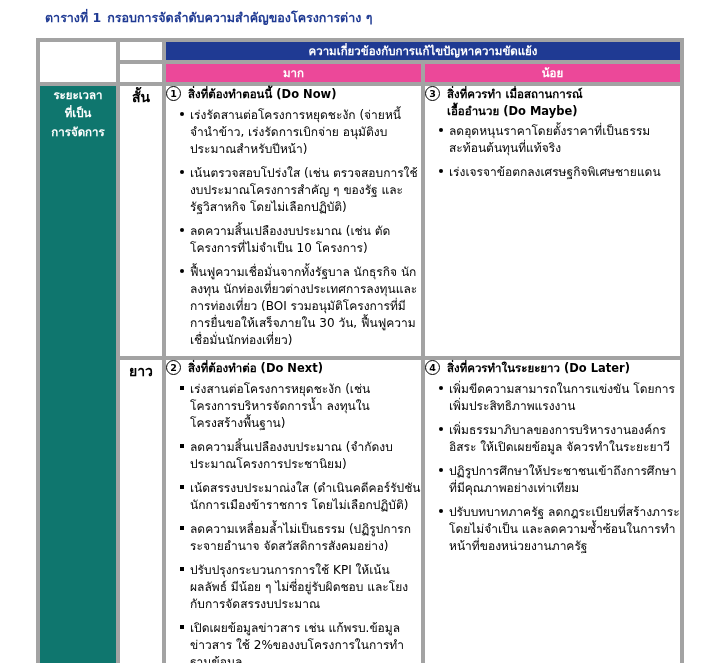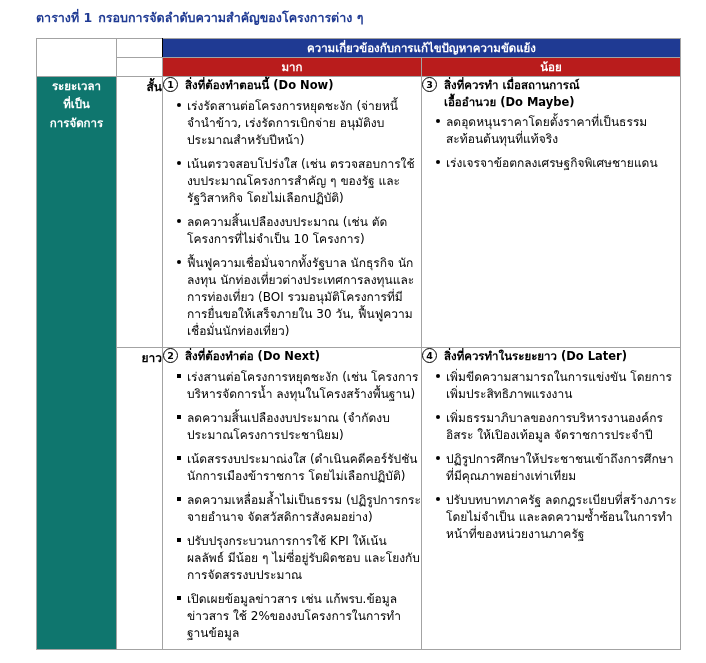--- a/index.html
+++ b/index.html
@@ -20,49 +20,49 @@
   .caption {
     position: absolute;
     left: 36px; top: 8px;
     width: 660px;
     font-weight: bold;
     font-size: 12.5px;
     color: #1F3A93;
     letter-spacing: 0px;
     white-space: nowrap;
   }
-  .caption .cap-num { margin-right: 6px; }
+  .caption .cap-num { margin-right: 6px; margin-left: 9px; }
 
   
   .tbl {
     position: absolute;
     left: 36px; top: 38px;
     width: 644px;
     border-collapse: collapse;
     table-layout: fixed;
   }
   .tbl td, .tbl th {
-    border: 1px solid #a3a3a3;
+    border: 4px solid #a3a3a3;
     vertical-align: top;
     padding: 0;
   }
 
   
   .hdr-blank { background: #ffffff; border-right: 1px solid #000; }
   .hdr-main {
     background: #1F3A93;
     color: #ffffff;
     font-weight: bold;
     text-align: center;
     font-size: 11.5px;
     padding: 5px 4px 4px 4px;
     letter-spacing: 0px;
   }
   .hdr-sub {
-    background: #b91c1c;
+    background: #ec4899;
     color: #ffffff;
     font-weight: bold;
     text-align: center;
     font-size: 11.5px;
     padding: 4px 4px 4px 4px;
   }
 
   
   .col-timelabel {
     background: #0f766e;
@@ -71,23 +71,23 @@
     text-align: center;
     vertical-align: middle;
     font-size: 11.5px;
     line-height: 1.6;
     padding: 4px 2px;
   }
   .col-short, .col-long {
     background: #ffffff;
     color: #000000;
     font-weight: bold;
-    text-align: right;
+    text-align: center;
     vertical-align: middle;
-    font-size: 12px;
+    font-size: 14px;
     padding: 4px 2px;
   }
 
   .cell {
     padding: 7px 8px 10px 8px;
     background: #ffffff;
   }
 
   .qtitle {
     display: block;
@@ -217,21 +217,21 @@
           </ul>
         </td>
 
         <td class="cell">
           <span class="qtitle">
             <span class="qnum">4</span>
             <span>สิ่งที่ควรทำในระยะยาว (Do Later)</span>
           </span>
           <ul class="bullets">
             <li>เพิ่มขีดความสามารถในการแข่งขัน โดยการเพิ่มประสิทธิภาพแรงงาน</li>
-            <li>เพิ่มธรรมาภิบาลของการบริหารงานองค์กรอิสระ ให้เปิองเท้อมูล จัดราชการประจำปี</li>
+            <li>เพิ่มธรรมาภิบาลของการบริหารงานองค์กรอิสระ ให้เปิดเผยข้อมูล จัควรทำในระยะยาวี</li>
             <li>ปฏิรูปการศึกษาให้ประชาชนเข้าถึงการศึกษาที่มีคุณภาพอย่างเท่าเทียม</li>
             <li>ปรับบทบาทภาครัฐ ลดกฎระเบียบที่สร้างภาระโดยไม่จำเป็น และลดความซ้ำซ้อนในการทำหน้าที่ของหน่วยงานภาครัฐ</li>
           </ul>
         </td>
       </tr>
     </tbody>
   </table>
 </div>
 
 </body></html>

